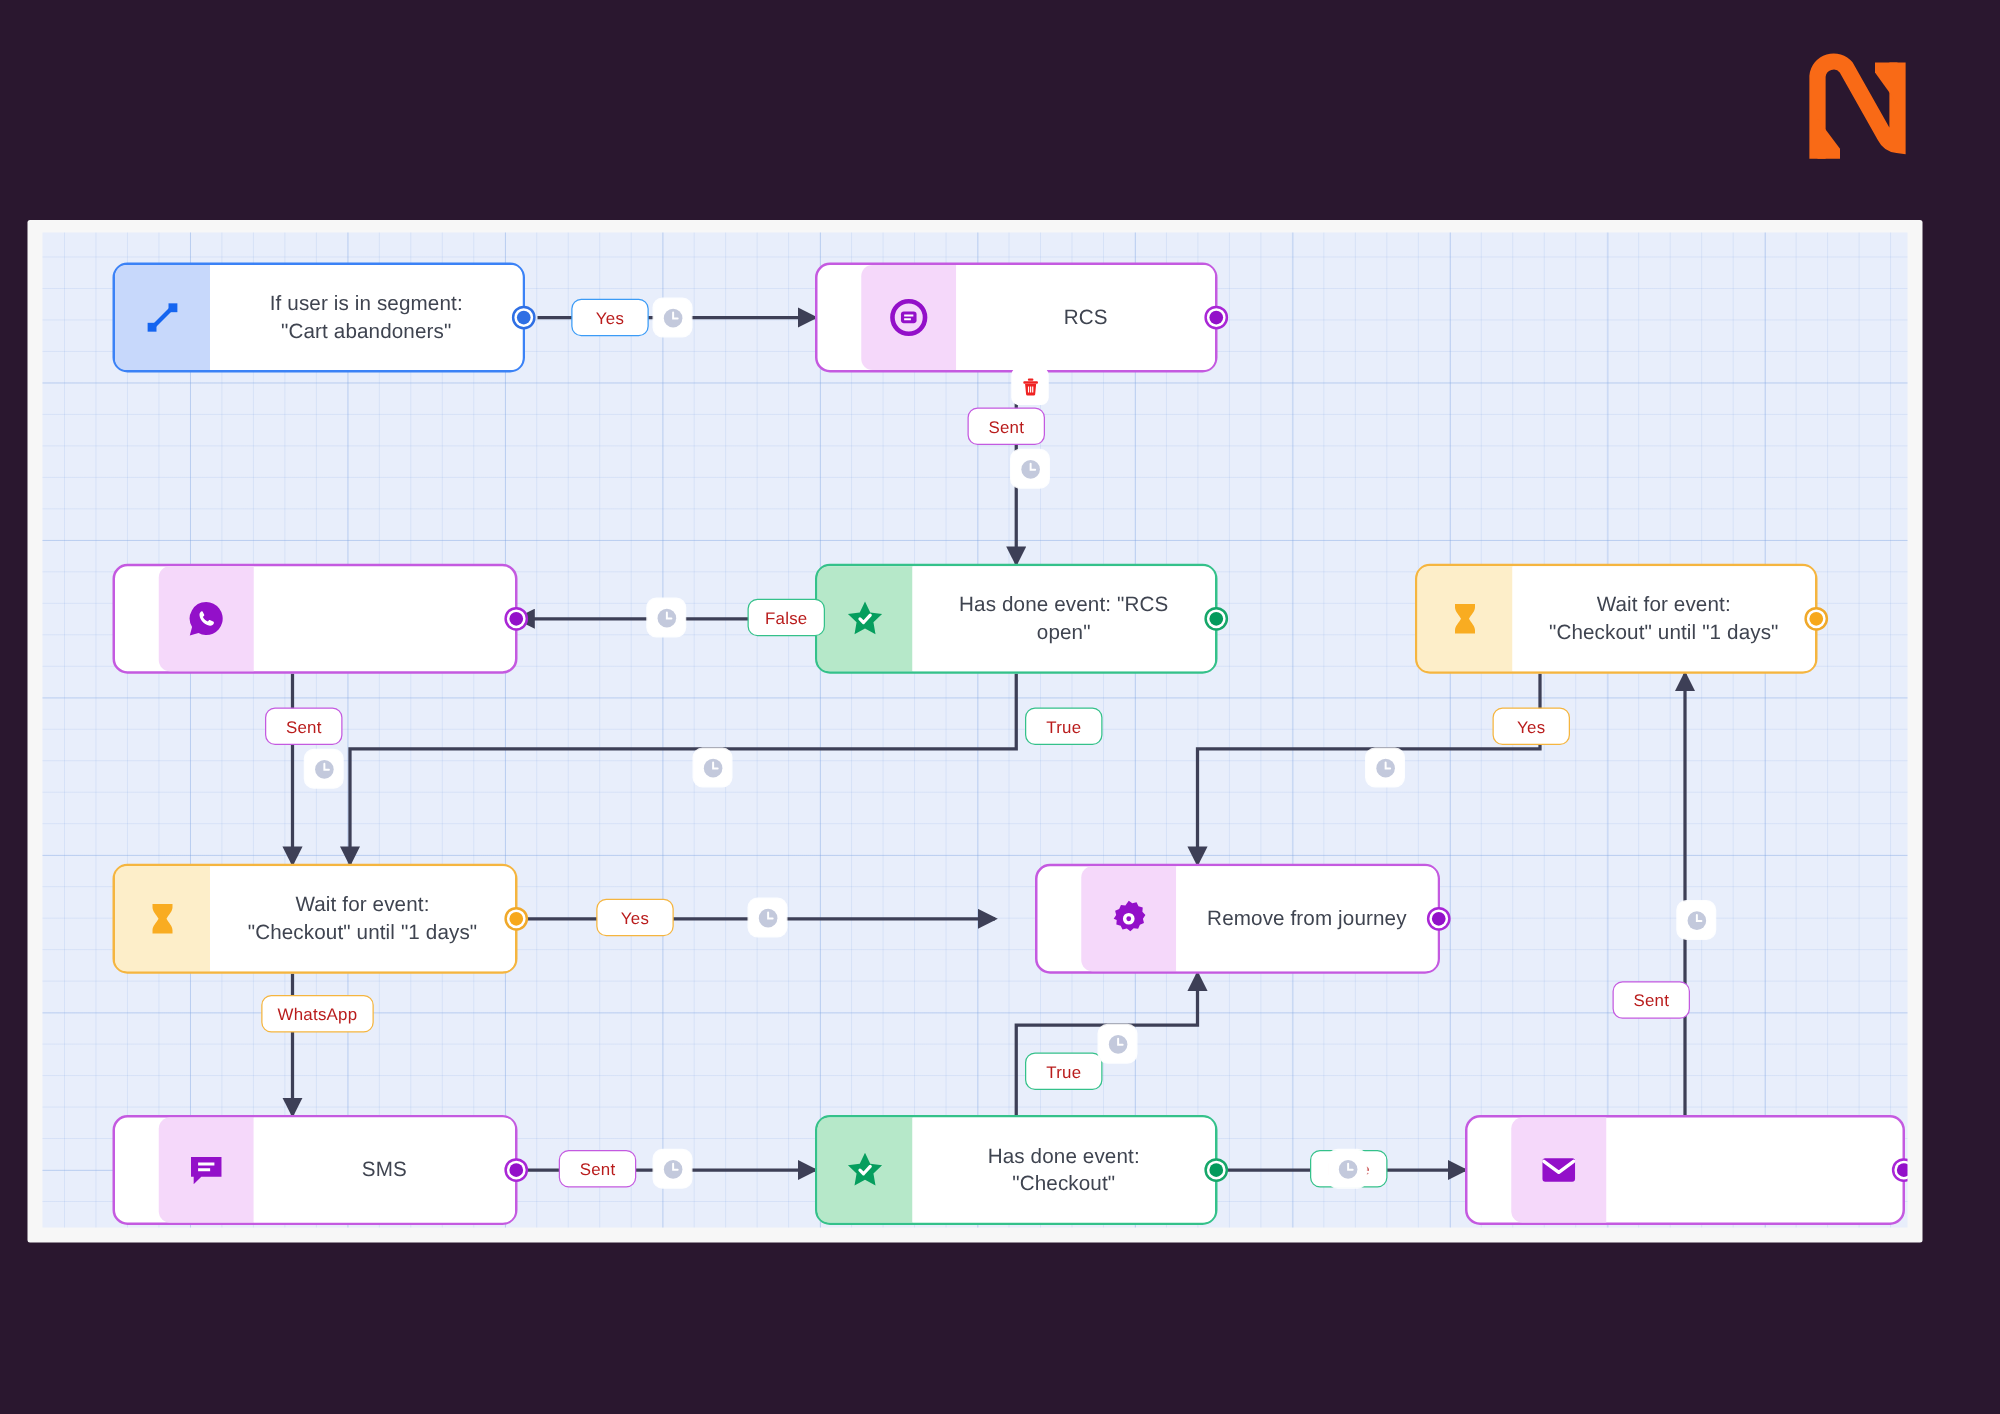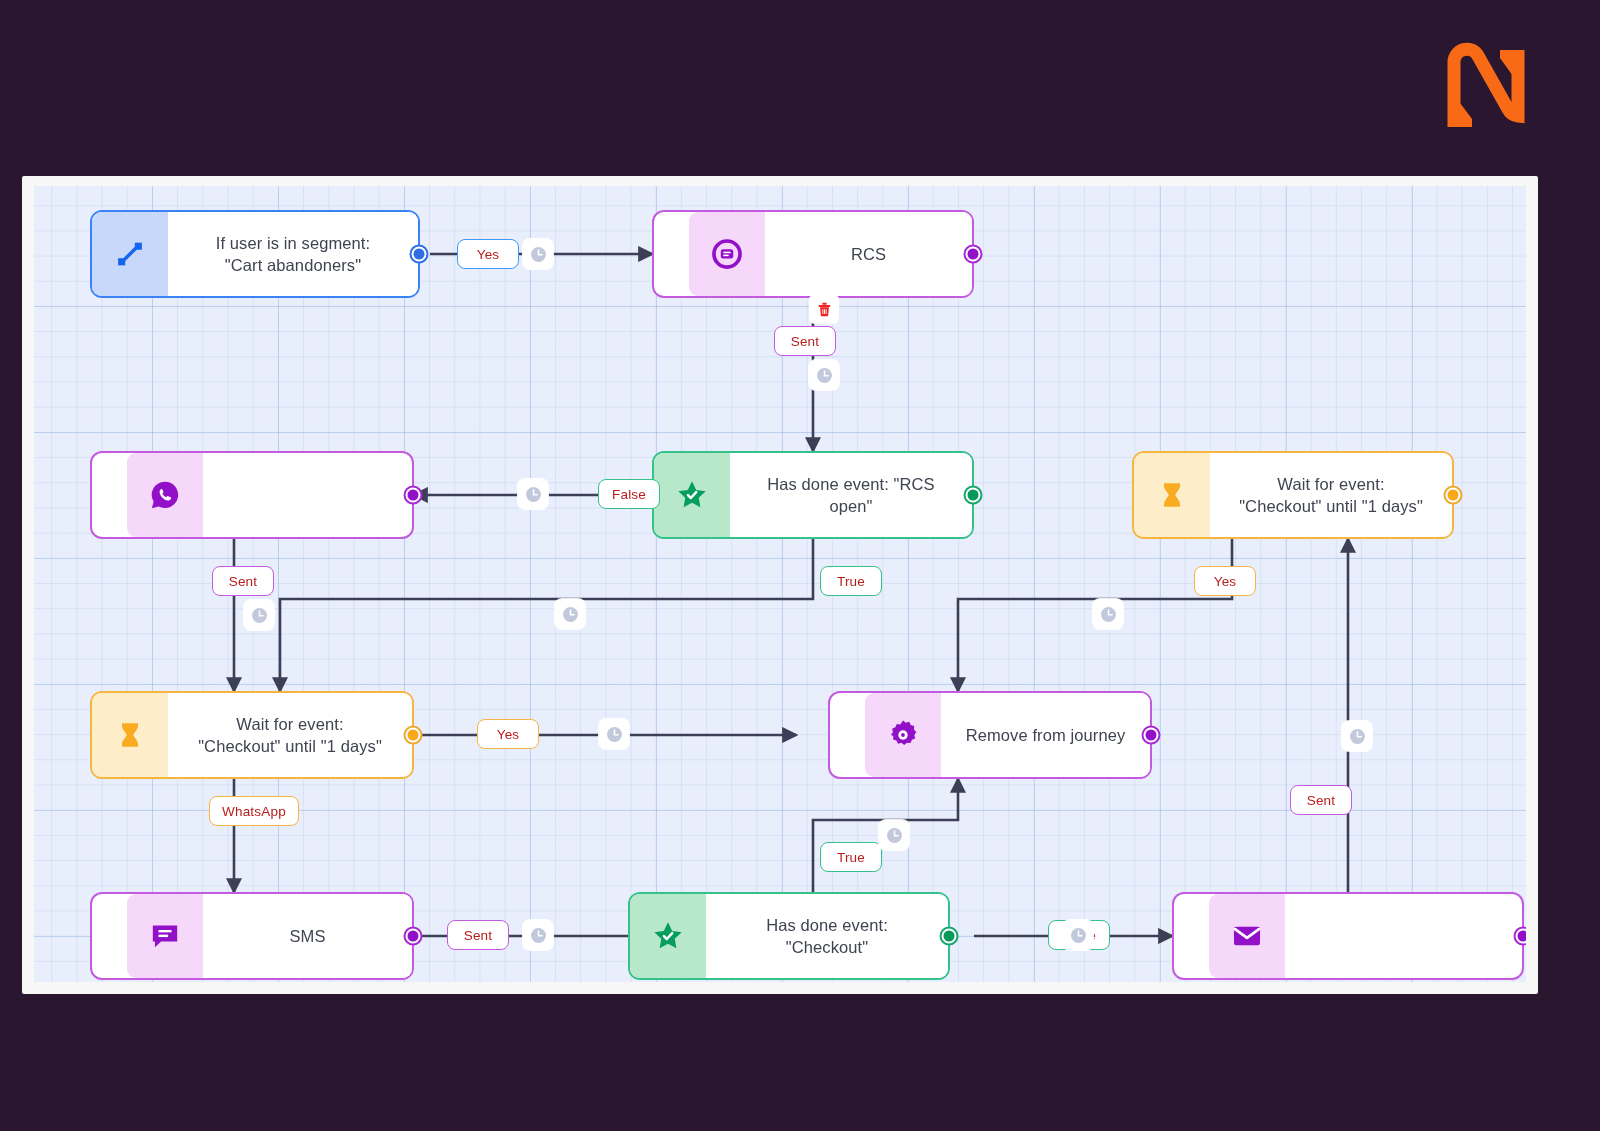--- a/index.html
+++ b/index.html
@@ -297,21 +297,21 @@
           </svg>
         </div>
         <div class="body">
           <span class="title">SMS</span>
         </div>
         <span class="handle h-purple">
             <i></i>
           </span>
       </div>
 
-      <div class="node v-green" style="left:594px; top:706px; width:322px; height:88px;">
+      <div class="node v-green" style="left:618px; top:706px; width:322px; height:88px;">
         <div class="icon-pane">
           <svg width="36" height="36" viewBox="0 0 24 24" aria-hidden="true">
             <path d="M12 2.8l2.8 5.8 6.3.9-4.6 4.4 1.1 6.3L12 17.2l-5.6 3 1.1-6.3L2.9 9.5l6.3-.9z" fill="#069e5e"></path>
             <path d="M9.3 12.1l1.9 1.9 3.6-3.9" fill="none" stroke="#fff" stroke-width="1.7" stroke-linecap="round" stroke-linejoin="round"></path>
           </svg>
         </div>
         <div class="body">
           <span class="title">Has done event:
 "Checkout"</span>
         </div>

